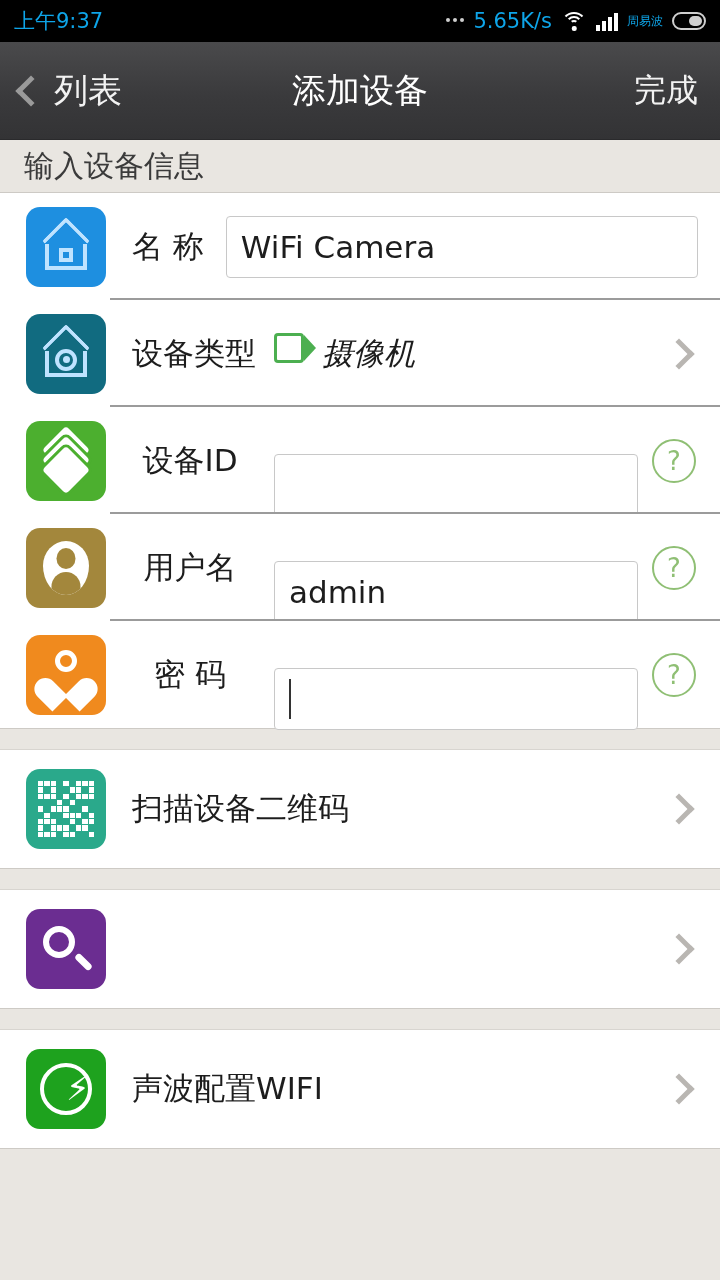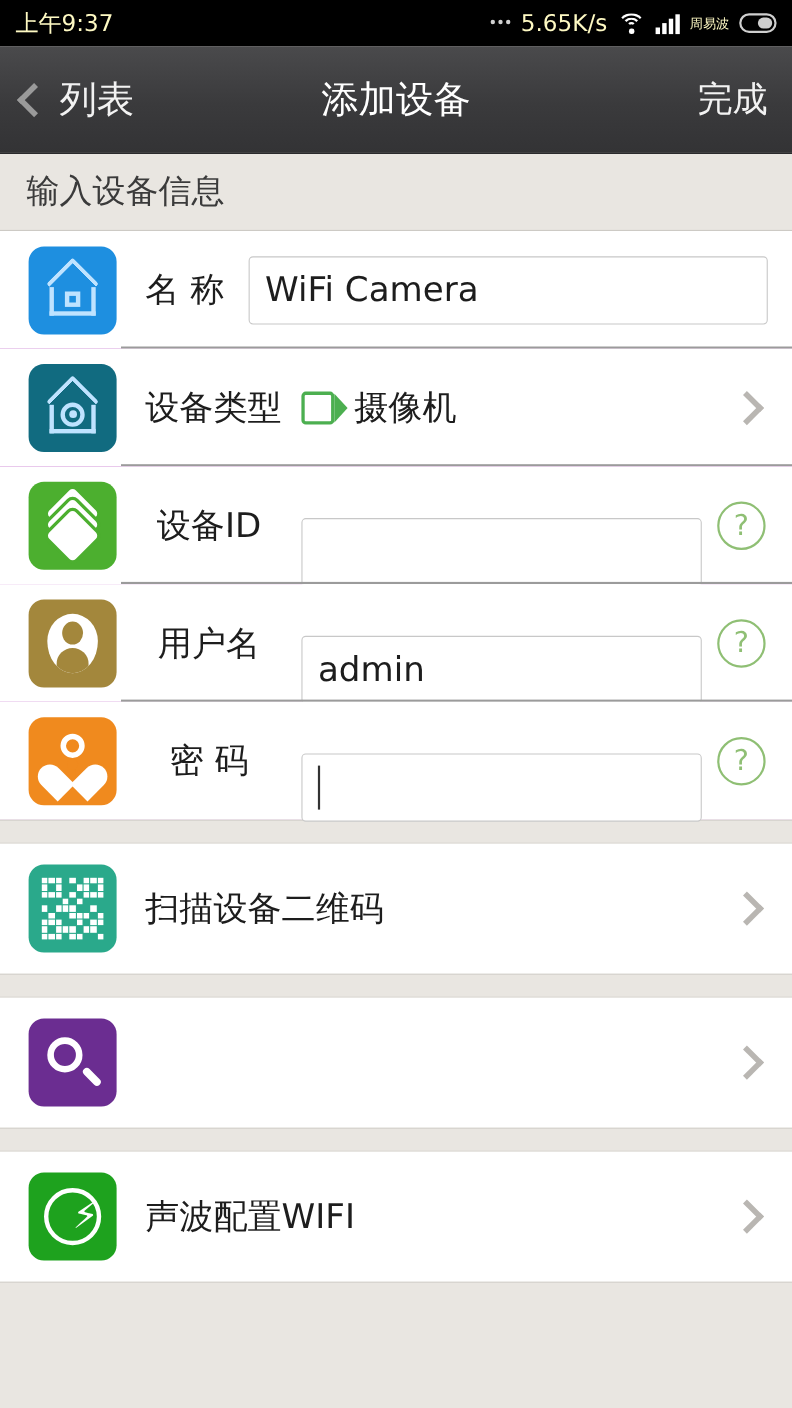--- a/index.html
+++ b/index.html
@@ -6,21 +6,21 @@
   html, body {
     width:720px; height:1280px;
     font-family:"DejaVu Sans","Liberation Sans",sans-serif;
     background:#e9e6e1;
     overflow:hidden;
   }
   .screen { width:720px; height:1280px; position:relative; display:flex; flex-direction:column; }
 
   
   .statusbar {
-    height:42px; background:#000; color:#fef9c3;
+    height:42px; background:#000; color:#0ea5e9;
     display:flex; align-items:center; padding:0 14px;
     font-size:21px; flex:0 0 42px;
   }
   .sb-time { letter-spacing:0px; }
   .sb-right { margin-left:auto; display:flex; align-items:center; gap:9px; }
   .sb-dots { display:flex; align-items:flex-end; gap:3px; padding-bottom:3px;}
   .sb-dots i { width:4px; height:4px; background:#cfcfcf; border-radius:50%; display:block; }
   .sb-speed { font-size:21px; }
   .sb-carrier { font-size:12px; }
   .wifi-ico { width:26px; height:19px; position:relative; }
@@ -52,21 +52,21 @@
   .chev-l { width:22px; height:22px; border-left:5px solid #9a9a9a; border-bottom:5px solid #9a9a9a;
             transform:rotate(45deg); margin-left:6px; }
   .nav-back-label { font-size:34px; color:#f2f2f2;text-align:center; }
   .nav-title { position:absolute; left:0; right:0; text-align:center; font-size:34px; color:#fff; pointer-events:none; }
   .nav-done { margin-left:auto; padding-right:22px; font-size:32px; color:#f2f2f2; position:relative; z-index:2; }
 
   
   .content { flex:1 1 auto; background:#e9e6e1; overflow:hidden; }
 
   .section-head {
-    height:70px; display:flex; align-items:center; padding-left:24px;
+    height:53px; display:flex; align-items:center; padding-left:24px;
     font-size:30px; color:#3b3b3b; background:#e9e6e1;
     border-bottom:1px solid #cdcac5;
   }
 
   .card { background:#a21caf; }
 
   .row { display:flex; align-items:center; position:relative; height:107px; background:#fff; }
   .row .divider { position:absolute; left:110px; right:0; bottom:0; height:2px; background:#9b9b9b; }
 
   .ico {
@@ -86,21 +86,21 @@
 
   .help {
     width:44px; height:44px; border:2px solid #8fbf74; border-radius:50%;
     display:flex; align-items:center; justify-content:center;
     font-size:26px; color:#8fbf74; margin-right:24px; flex:0 0 44px;
   }
 
   .chev-r { width:22px; height:22px; border-top:5px solid #b9b6b2; border-right:5px solid #b9b6b2;
             transform:rotate(45deg); margin-right:30px; margin-left:auto; flex:0 0 22px; }
 
-  .type-val { display:flex; align-items:center; gap:6px; margin-left:18px; }
+  .type-val { display:flex; align-items:flex-start; gap:6px; margin-left:18px;font-style:italic; }
   .cam-ico { width:42px; height:30px; position:relative; }
   .cam-ico .body { position:absolute; left:0; top:0; width:30px; height:30px;
       border:3px solid #4caf50; border-radius:4px; }
   .cam-ico .lens { position:absolute; right:0; top:2px; width:0; height:0;
       border-top:13px solid transparent; border-bottom:13px solid transparent; border-left:12px solid #4caf50; }
   .type-text { font-size:31px; color:#1d1d1d; }
 
   .gap { height:22px; background:#e9e6e1; border-top:1px solid #cdcac5; border-bottom:1px solid #d8d5d0; }
 
   .action-row { height:118px; display:flex; align-items:center; background:#fff; position:relative; }

